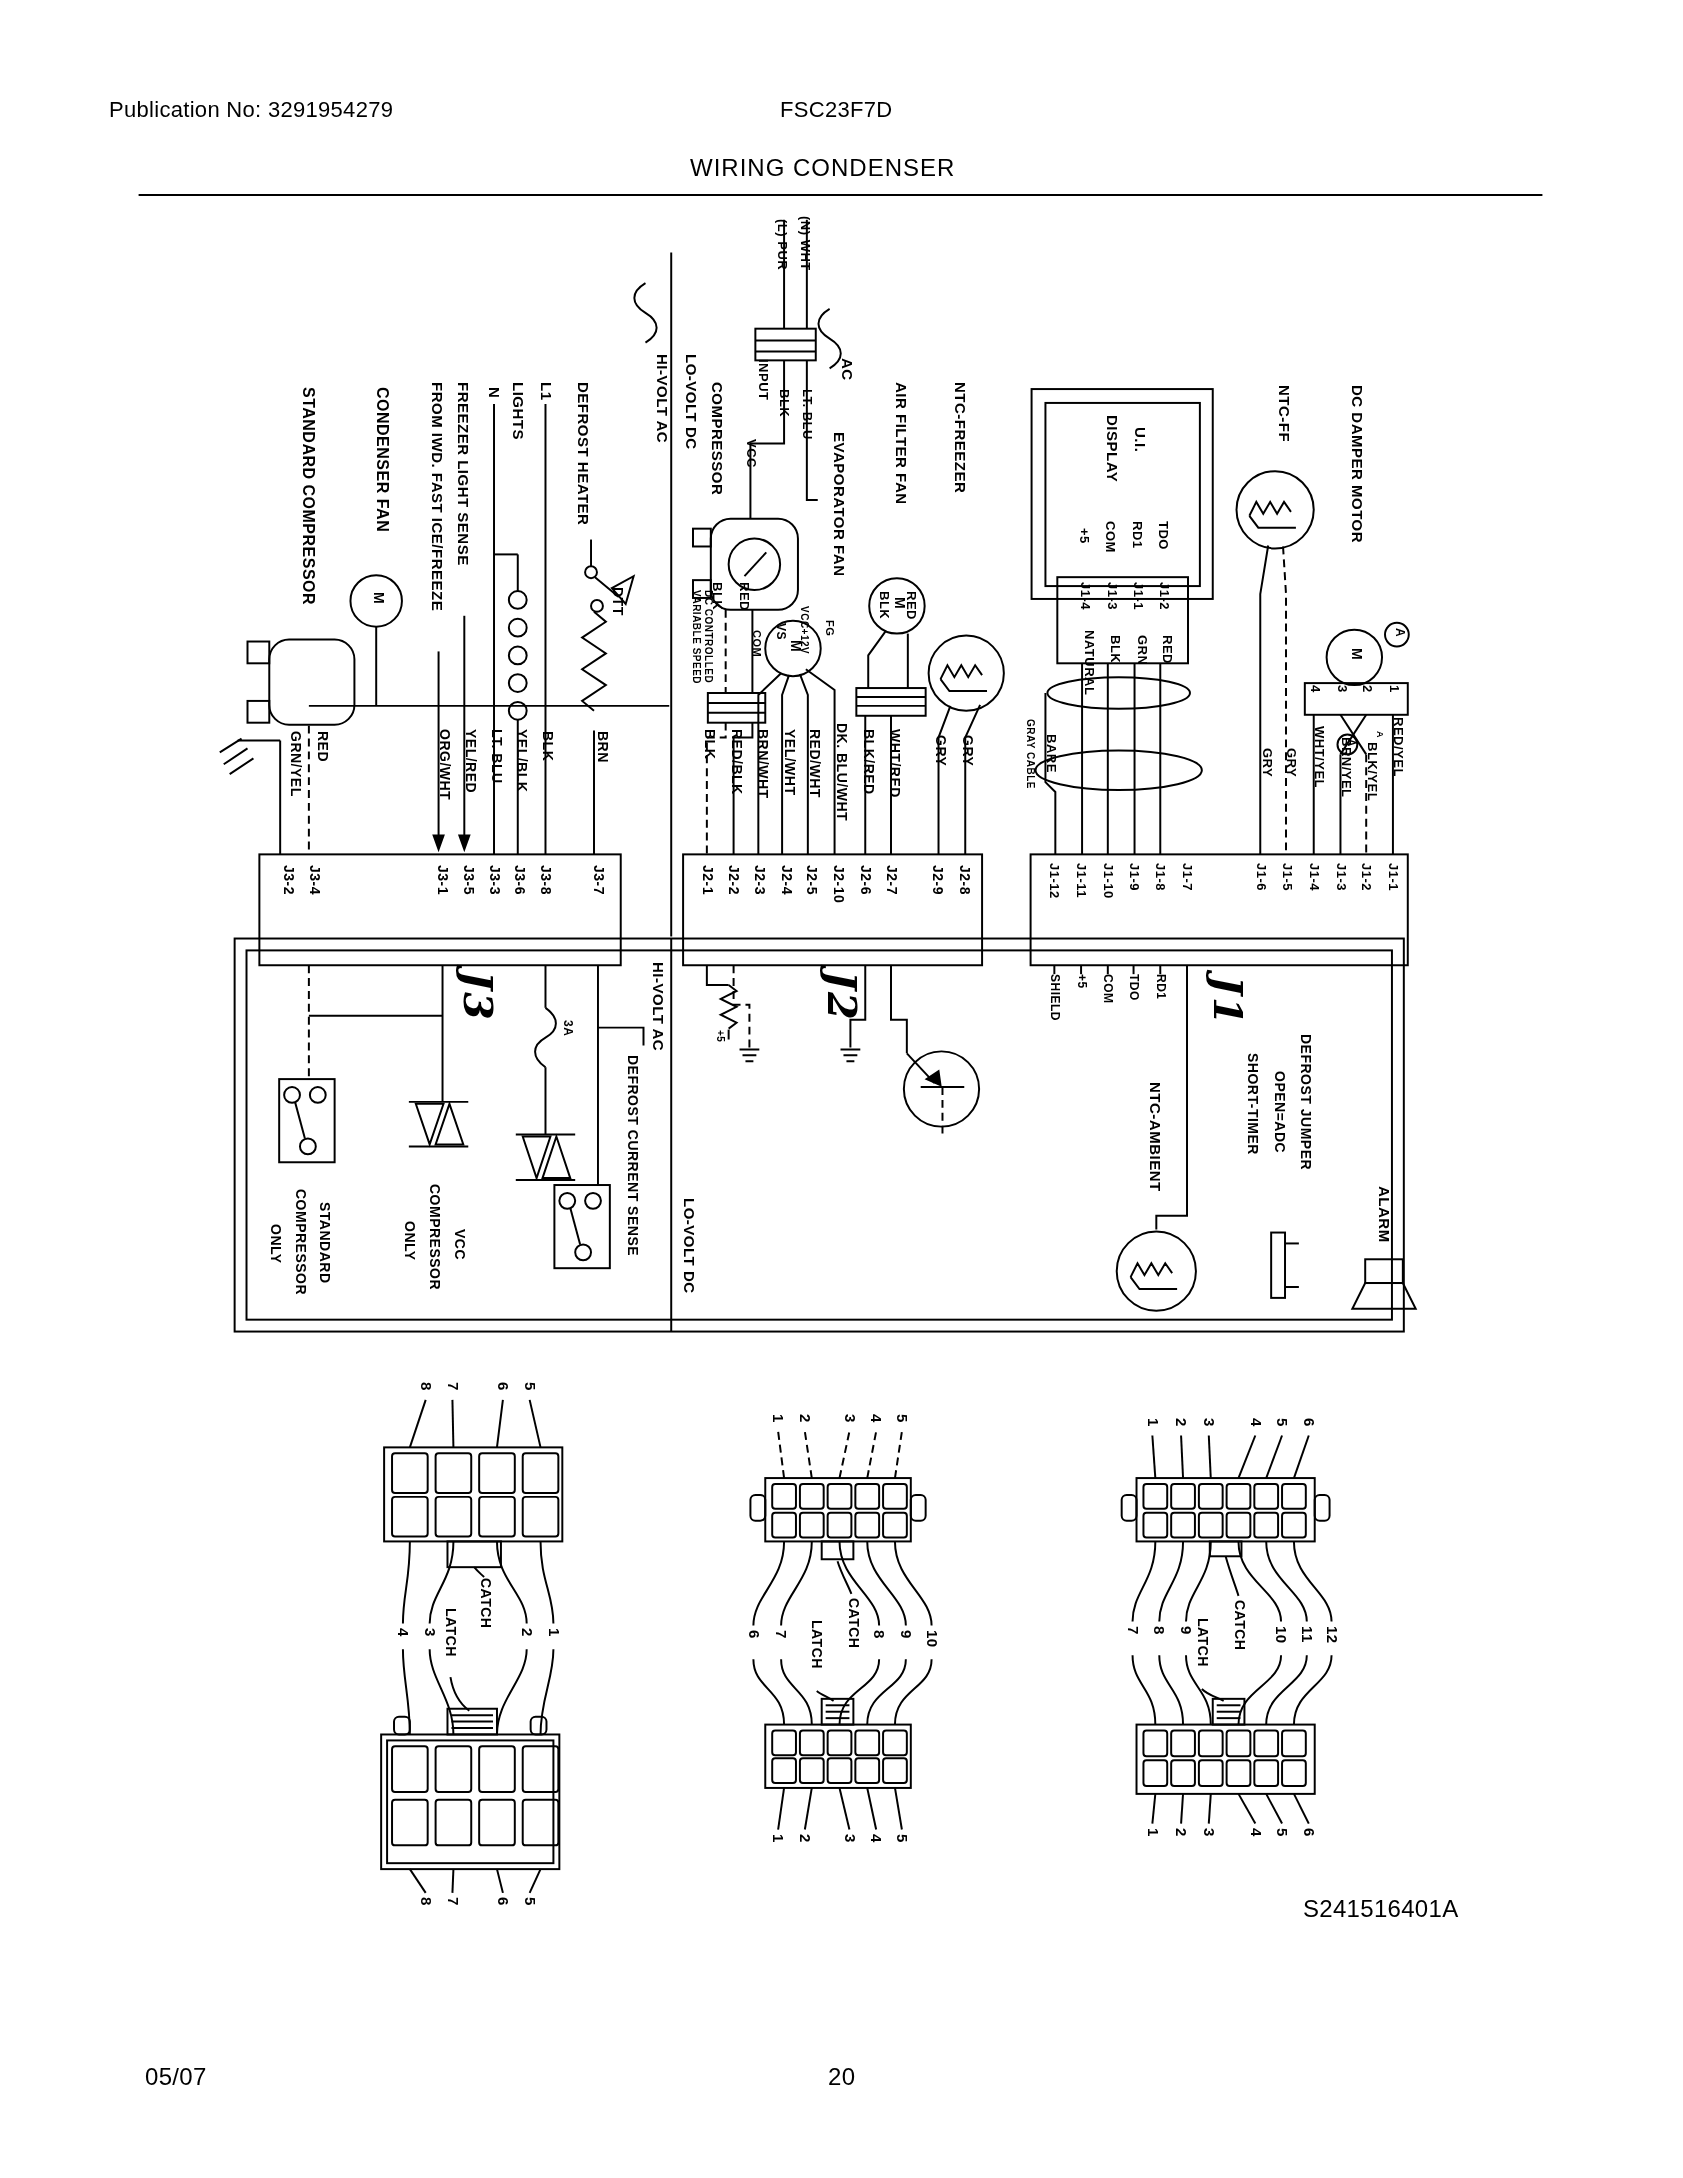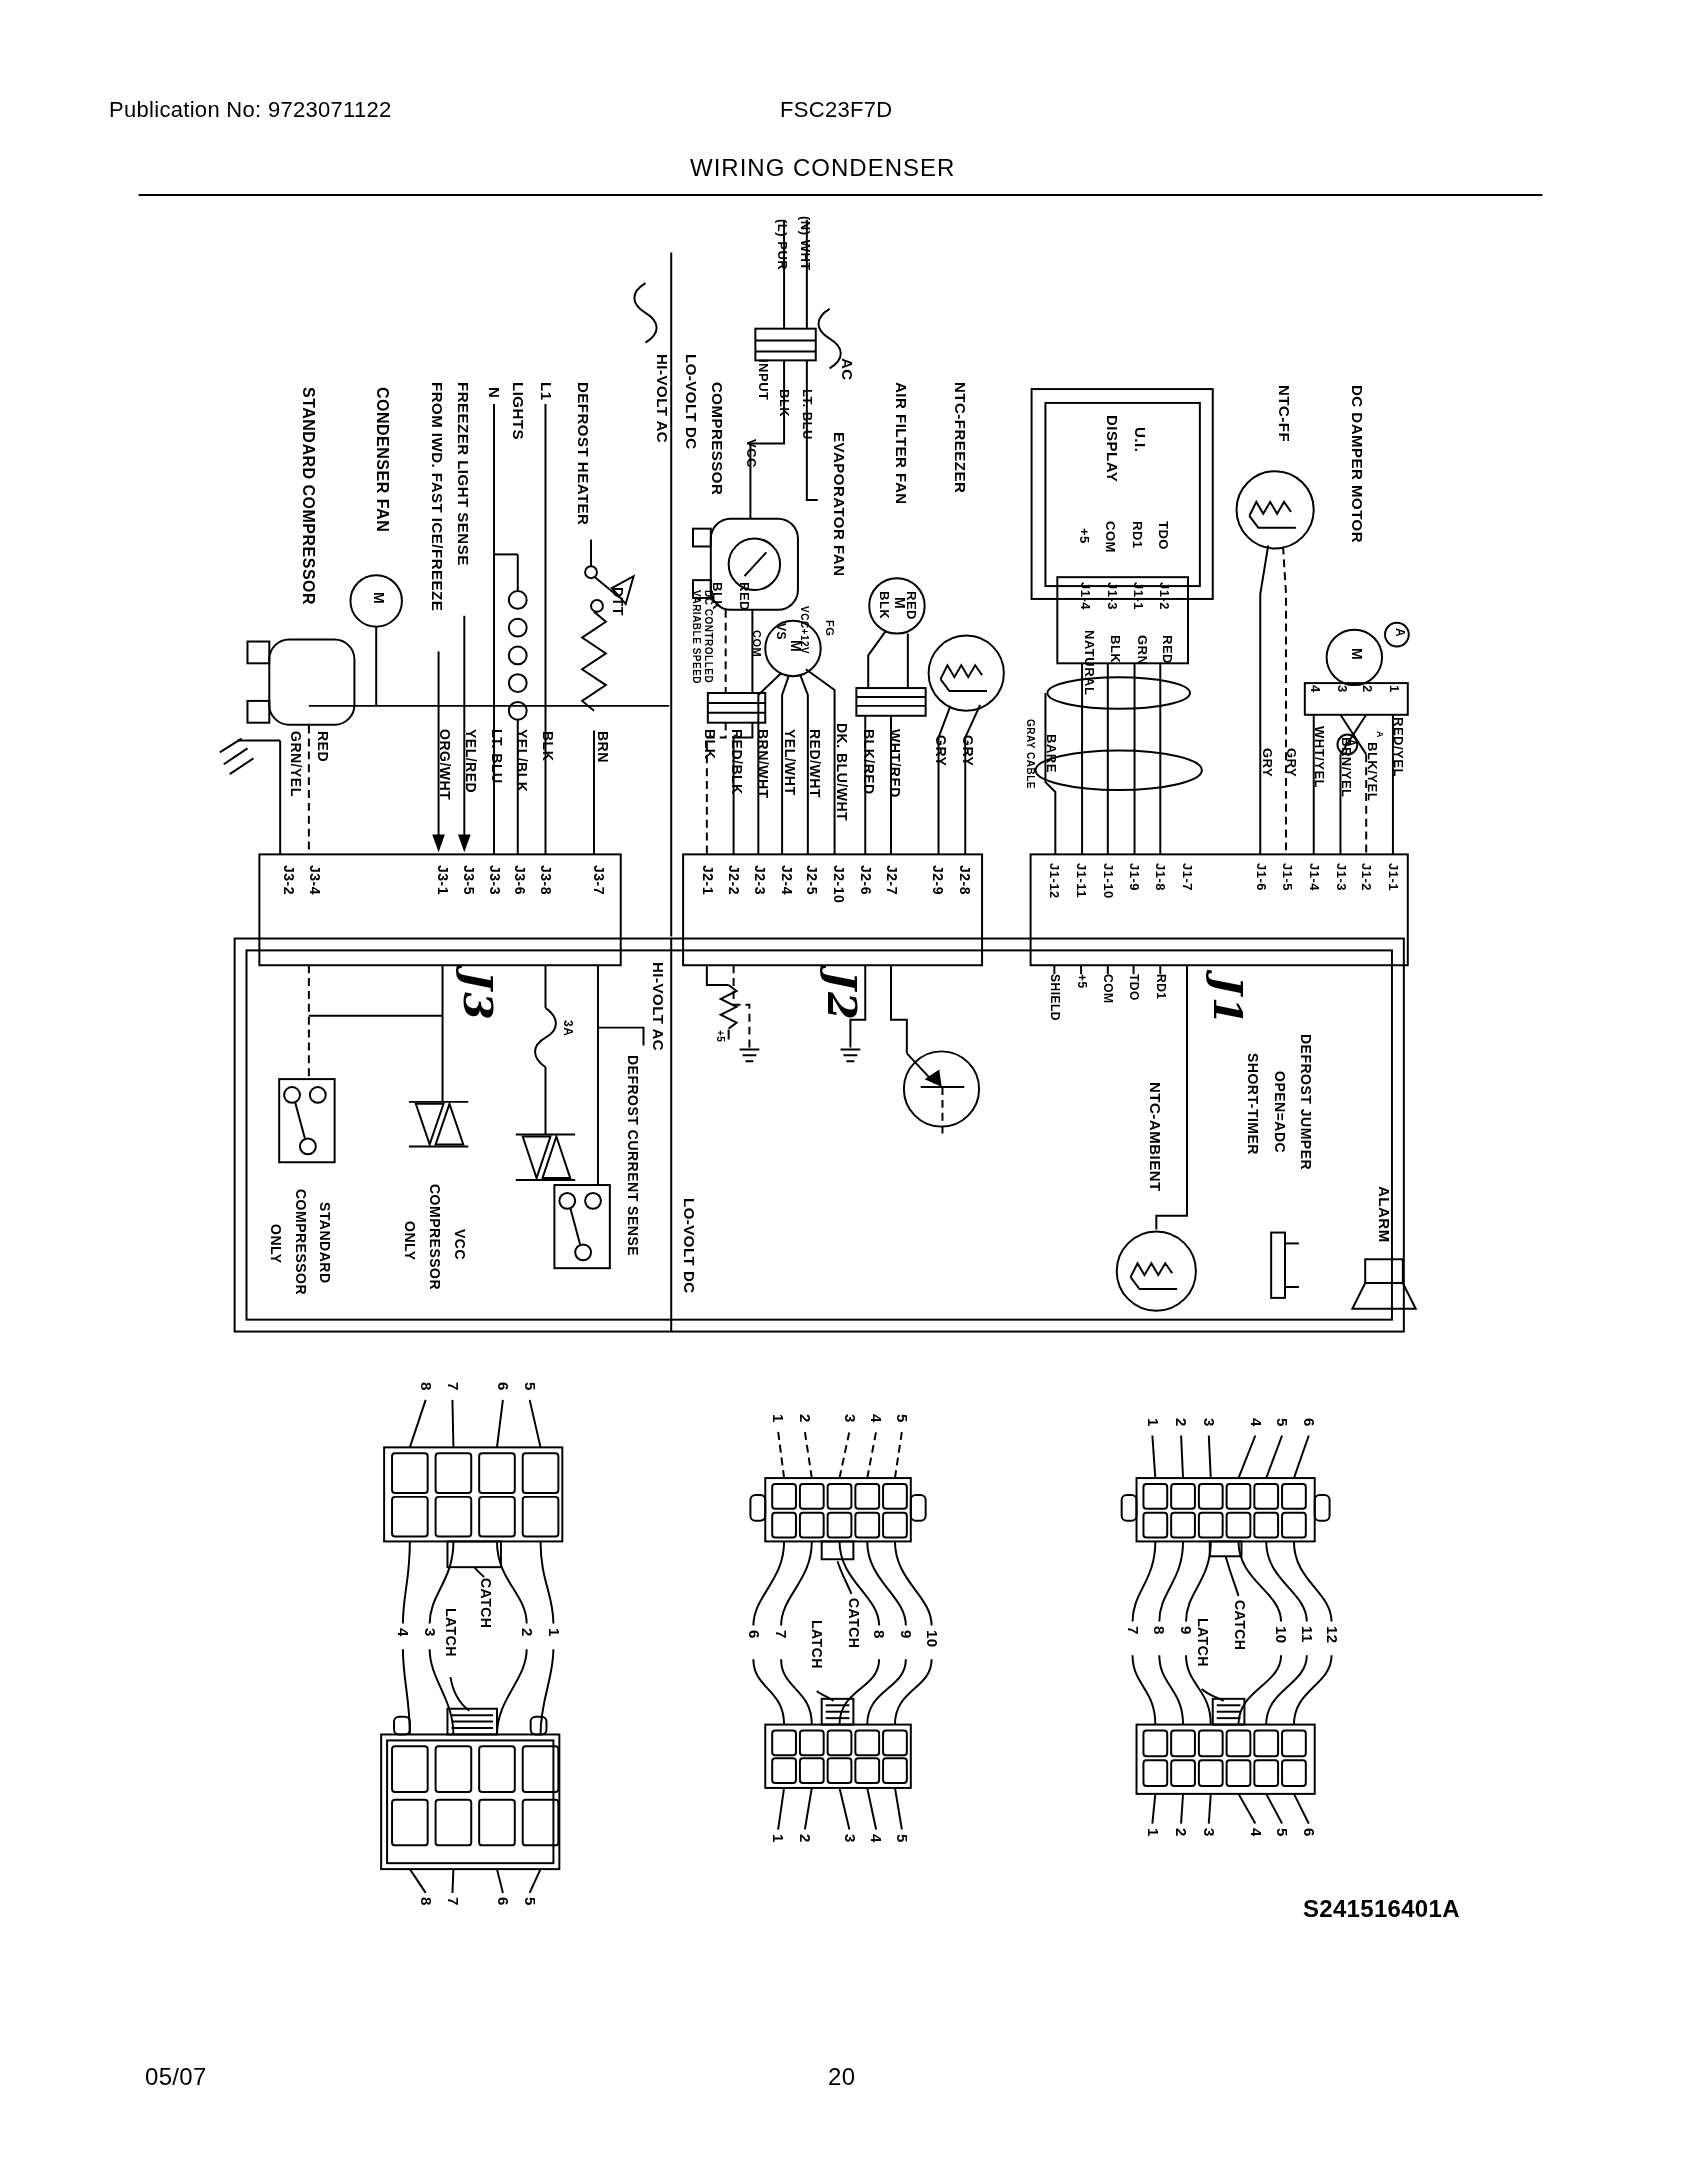--- a/index.html
+++ b/index.html
@@ -4,21 +4,21 @@
 <style>
   html,body{margin:0;padding:0;background:#e8e8e8;}
   #page{position:relative;width:1683px;height:2178px;background:#ffffff;margin:0 auto;overflow:hidden;
         font-family:"Liberation Sans",sans-serif;color:#000;}
   #art{position:absolute;left:0;top:0;}
   .lbl{position:absolute;white-space:nowrap;color:#000;font-family:"Liberation Sans",sans-serif;
        font-weight:700;letter-spacing:0.5px;line-height:1;}
   .rot{transform-origin:0 0;transform:rotate(90deg);}
   .hz{font-weight:400;letter-spacing:0.3px;}
   .serifbig{font-family:"DejaVu Serif",serif;font-style:italic;font-weight:700;letter-spacing:2px;}
-  .docnum{font-weight:700;}
+  .docnum{font-weight:400;}
 </style>
 </head>
 <body>
 
 <div id="page">
   <svg id="art" width="1683" height="2178" viewBox="0 0 1700 2200">
       <g stroke="#000" stroke-width="2" fill="none">
         <line x1="140" y1="197" x2="1558" y2="197"></line>
         <rect x="272" y="646" width="86" height="86" rx="20"></rect>
         <rect x="250" y="648" width="22" height="22" rx="0"></rect>
@@ -325,21 +325,21 @@
         <path d="M1279 1812 L1295 1842"></path>
         <path d="M1307 1493 L1322 1450"></path>
         <path d="M1307 1557 C1307 1597 1345 1608 1345 1638"></path>
         <path d="M1345 1672 C1345 1702 1307 1706 1307 1742"></path>
         <path d="M1307 1812 L1322 1842"></path>
         <path d="M1238 1572 C1243 1590 1248 1602 1251 1612"></path>
         <path d="M1214 1706 C1220 1712 1228 1714 1236 1718"></path>
       </g>
     </svg>
 
-  <div class="lbl hz" style="left:109px;top:99px;font-size:22px;">Publication No: 9723071122</div>
+  <div class="lbl hz" style="left:109px;top:99px;font-size:22px;">Publication No: 3291954279</div>
   <div class="lbl hz" style="left:780px;top:99px;font-size:22px;">FSC23F7D</div>
   <div class="lbl hz" style="left:690px;top:156px;font-size:24px;letter-spacing:1px;">WIRING CONDENSER</div>
 
   <div class="lbl hz docnum" style="left:1303px;top:1897px;font-size:24px;">S241516401A</div>
   <div class="lbl hz" style="left:145px;top:2065px;font-size:24px;">05/07</div>
   <div class="lbl hz" style="left:828px;top:2065px;font-size:24px;">20</div>
 
   <div id="labels">
       <div class="lbl rot" style="font-size: 16px; left: 316px; top: 387px;">STANDARD COMPRESSOR</div>
       <div class="lbl rot" style="font-size: 16px; left: 390px; top: 387px;">CONDENSER FAN</div>

